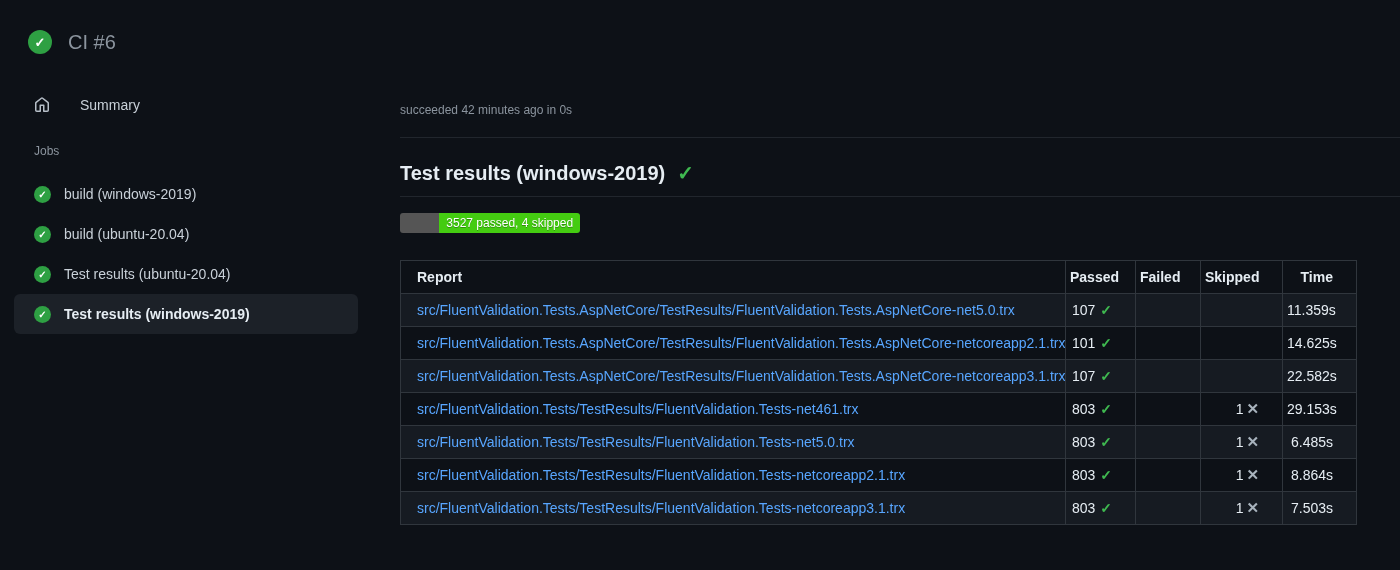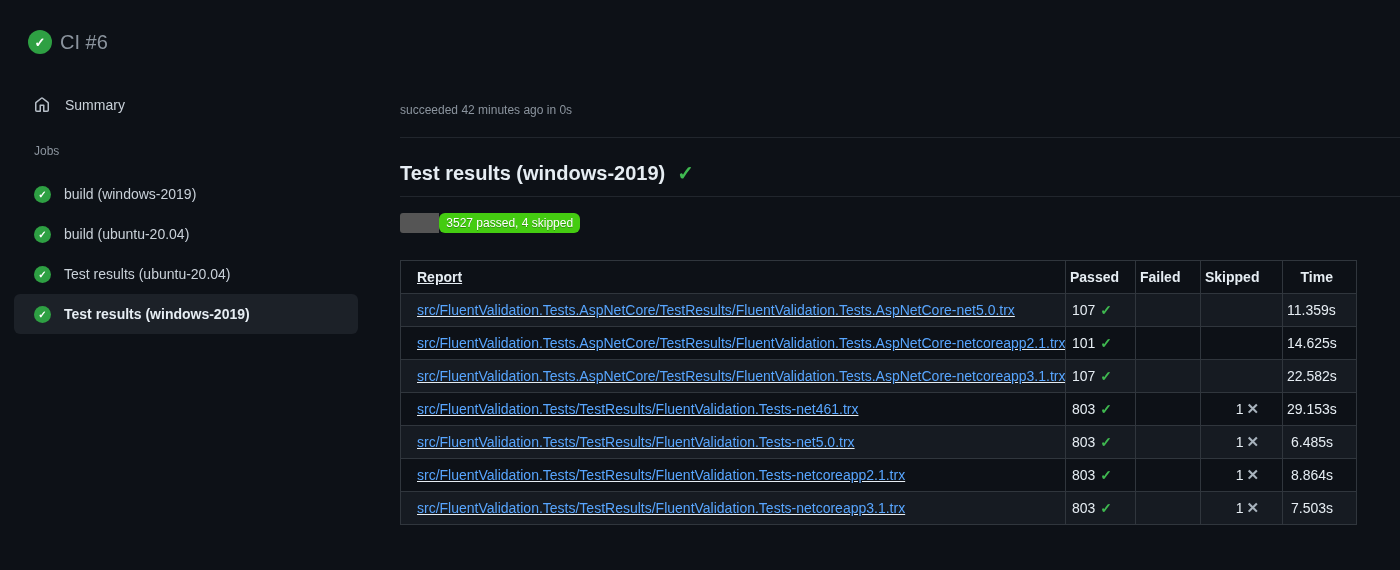--- a/index.html
+++ b/index.html
@@ -18,30 +18,30 @@
     position:relative;
   }
   
   .run-header{position:absolute; top:30px; left:28px; display:flex; align-items:center;}
   .check-circle{
     width:24px; height:24px; border-radius:50%; background:var(--success_icon_bg);
     display:flex; align-items:center; justify-content:center;
     color:#fff; font-size:13px; font-weight:bold; flex:0 0 auto;
   }
   .run-title{font-size:20px; font-weight:bold; color:var(--text_primary); margin-left:15px;}
-  .run-number{font-size:20px; font-weight:normal; color:var(--text_secondary); margin-left:8px;}
+  .run-number{font-size:20px; font-weight:normal; color:var(--text_secondary); margin-left:16px;}
 
   
   .sidebar{position:absolute; top:88px; left:0; width:372px;}
   .summary-item{
     display:flex; align-items:center; height:34px; padding-left:34px;
     font-size:14px; color:#c9d1d9; cursor:pointer;
   }
   .summary-item .octicon{width:16px; height:16px; color:#b6bfc8; flex:0 0 auto;}
-  .summary-item span{margin-left:15px;}
+  .summary-item span{margin-left:30px;}
   .jobs-label{margin:22px 0 0 34px; height:16px; font-size:12px; color:var(--text_secondary);}
   .jobs-list{margin-top:14px;}
   .job-item{
     display:flex; align-items:center; height:40px; margin:0 14px; padding-left:20px;
     border-radius:6px; font-size:14px; color:#c9d1d9; cursor:pointer;
   }
   .job-item.selected{background:var(--selected_bg); color:var(--text_primary); font-weight:bold;}
   .job-check{
     width:17px; height:17px; border-radius:50%; background:var(--success_icon_bg);
     display:flex; align-items:center; justify-content:center;
@@ -56,29 +56,29 @@
   .divider{border:none; border-top:1px solid var(--divider); margin-top:20px;}
   .section-head{display:flex; align-items:center; margin-top:23px;}
   .section-title{font-size:20px; font-weight:bold; color:var(--text_primary);}
   .section-check{color:var(--success); font-size:20px; font-weight:bold; margin-left:12px;}
   .divider2{border:none; border-top:1px solid var(--divider); margin-top:11px;}
 
   
   .badge{display:inline-flex; margin-top:16px; height:20px; border-radius:3px; overflow:hidden;
          font-size:12px; line-height:20px; color:#fff; text-shadow:0 1px 0 rgba(0,0,0,.3);}
   .badge .label{background:var(--badge_label_bg); padding:16px 7px;}
-  .badge .value{background:var(--badge_value_bg); padding:0 7px;border-radius:6px;}
+  .badge .value{background:var(--badge_value_bg); padding:0 7px;}
 
   
   table{border-collapse:collapse; margin-top:23px; width:956px; font-size:14px; table-layout:fixed;}
   th,td{border:1px solid var(--table_border); height:33px; white-space:nowrap; overflow:hidden;}
   th{font-weight:bold; color:var(--text_primary);}
   col.c-report{width:665px;} col.c-passed{width:70px;} col.c-failed{width:65px;}
   col.c-skipped{width:82px;} col.c-time{width:74px;}
-  .al{text-align:left; padding-left:16px; padding-right:8px;text-decoration:underline;}
+  .al{text-align:left; padding-left:16px; padding-right:8px;}
   .ar{text-align:right; padding-right:23px; padding-left:4px;}
   tbody tr:nth-child(odd){background:var(--row_alt);}
   td a{color:var(--link); text-decoration:none;}
   .num{color:var(--text_primary);}
   .pass-mark{color:var(--success); font-weight:bold; margin-left:5px;}
   .skip-mark{color:var(--x_mark); font-weight:bold; font-size:15px; margin-left:3px;}
 </style>
 </head>
 <body>
 

